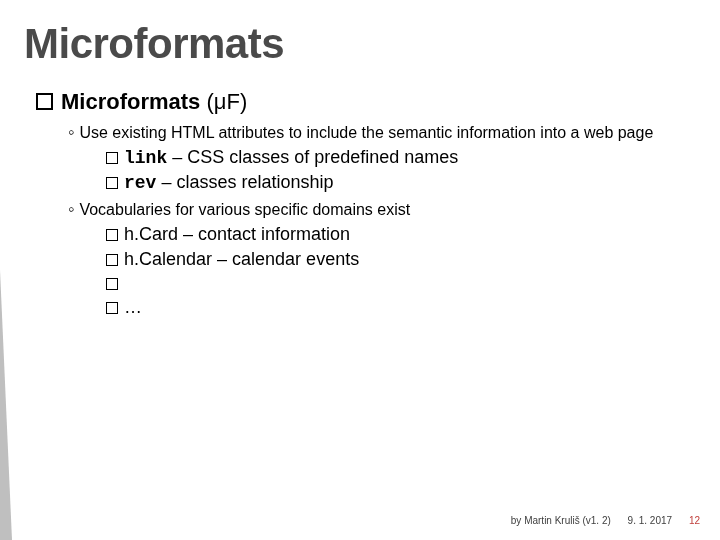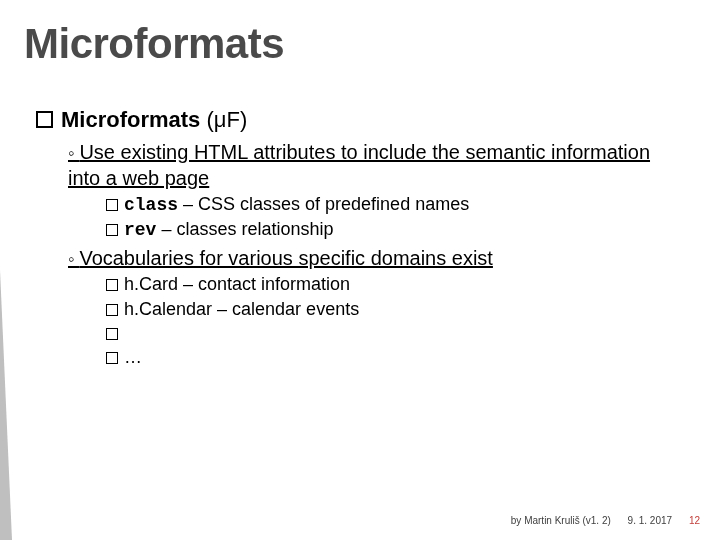--- a/index.html
+++ b/index.html
@@ -24,21 +24,21 @@
     left: 24px;
     top: 20px;
     font-size: 42px;
     font-weight: 700;
     color: #4a4a4a;
     letter-spacing: -0.5px;
   }
   .body {
     position: absolute;
     left: 36px;
-    top: 106px;
+    top: 88px;
     right: 40px;
     font-size: 19px;
     color: #000;
     line-height: 1.3;
   }
   .lvl1 {
     margin: 0 0 4px 0;
   }
   .lvl1 .bullet {
     display: inline-block;
@@ -47,22 +47,21 @@
     border: 2px solid #000;
     margin-right: 8px;
     vertical-align: -1px;
   }
   .lvl1 .text {
     font-size: 22px;
   }
   .lvl1 .text .bold { font-weight: 700; }
   .lvl2 {
     margin: 2px 0 2px 32px;
-    font-size: 20px;
-    text-decoration: underline;
+    font-size: 16px;
   }
   .lvl2::before {
     content: "◦ ";
     font-size: 18px;
   }
   .lvl3 {
     margin: 1px 0 1px 70px;
     font-size: 18px;
   }
   .lvl3 .bullet3 {
@@ -109,21 +108,21 @@
 
   <div class="body">
 
     <div class="lvl1">
       <span class="bullet"></span><span class="text"><span class="bold">Microformats</span><span> (μF)</span></span>
     </div>
 
     <div class="lvl2">Use existing HTML attributes to include the semantic information into a web page</div>
 
     <div class="lvl3">
-      <span class="bullet3"></span><code class="inline">class</code><span> – CSS classes of predefined names</span>
+      <span class="bullet3"></span><code class="inline">link</code><span> – CSS classes of predefined names</span>
     </div>
     <div class="lvl3">
       <span class="bullet3"></span><code class="inline">rev</code><span> – classes relationship</span>
     </div>
 
     <div class="lvl2" style="">Vocabularies for various specific domains exist</div>
 
     <div class="lvl3">
       <span class="bullet3"></span><span>h.Card – contact information</span>
     </div>

